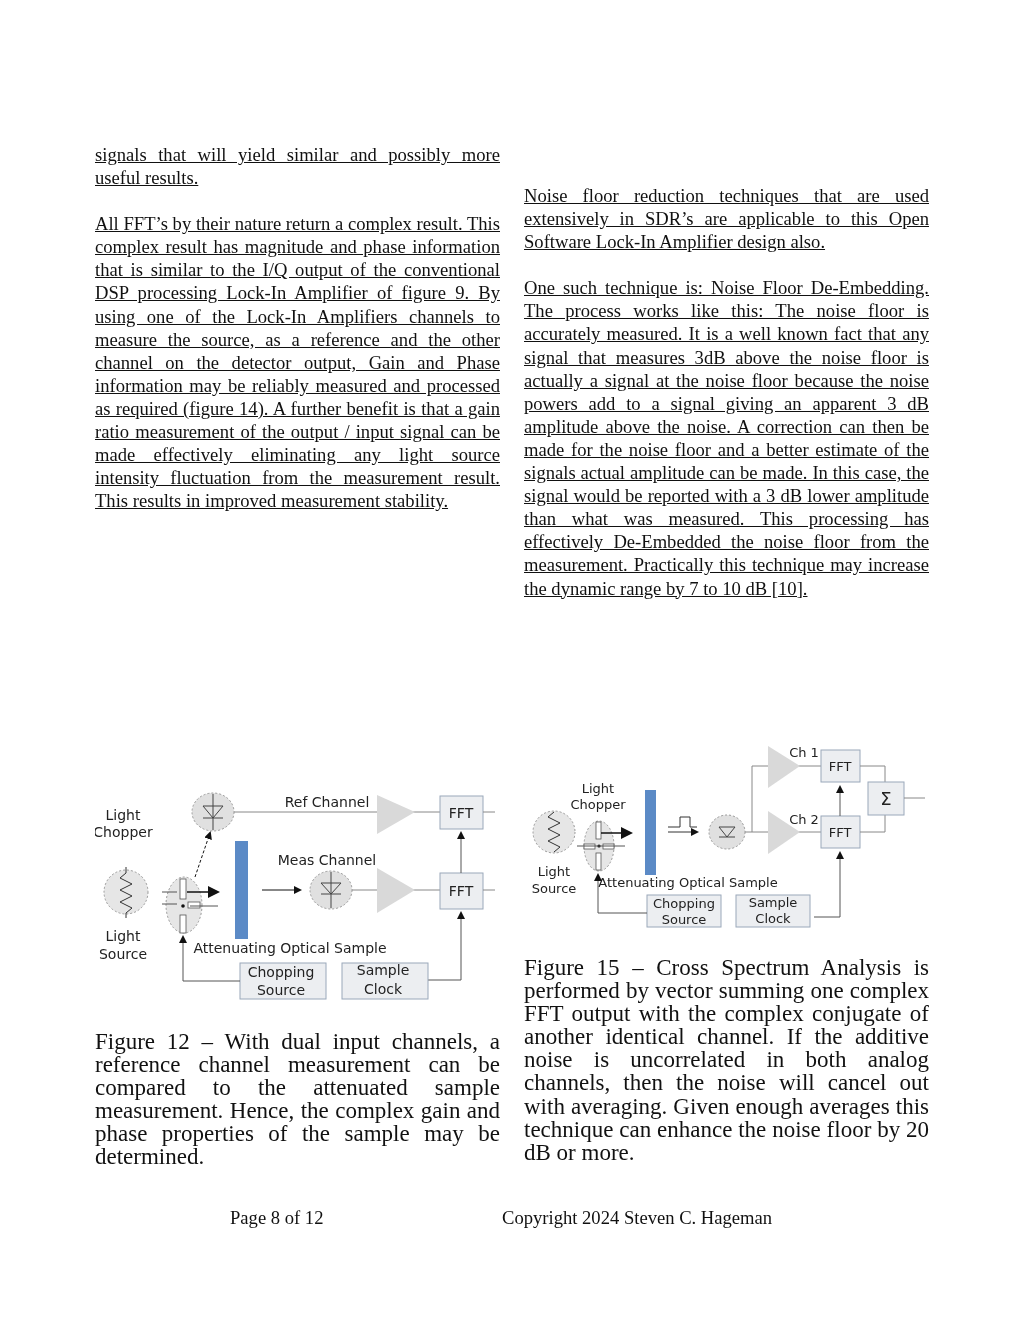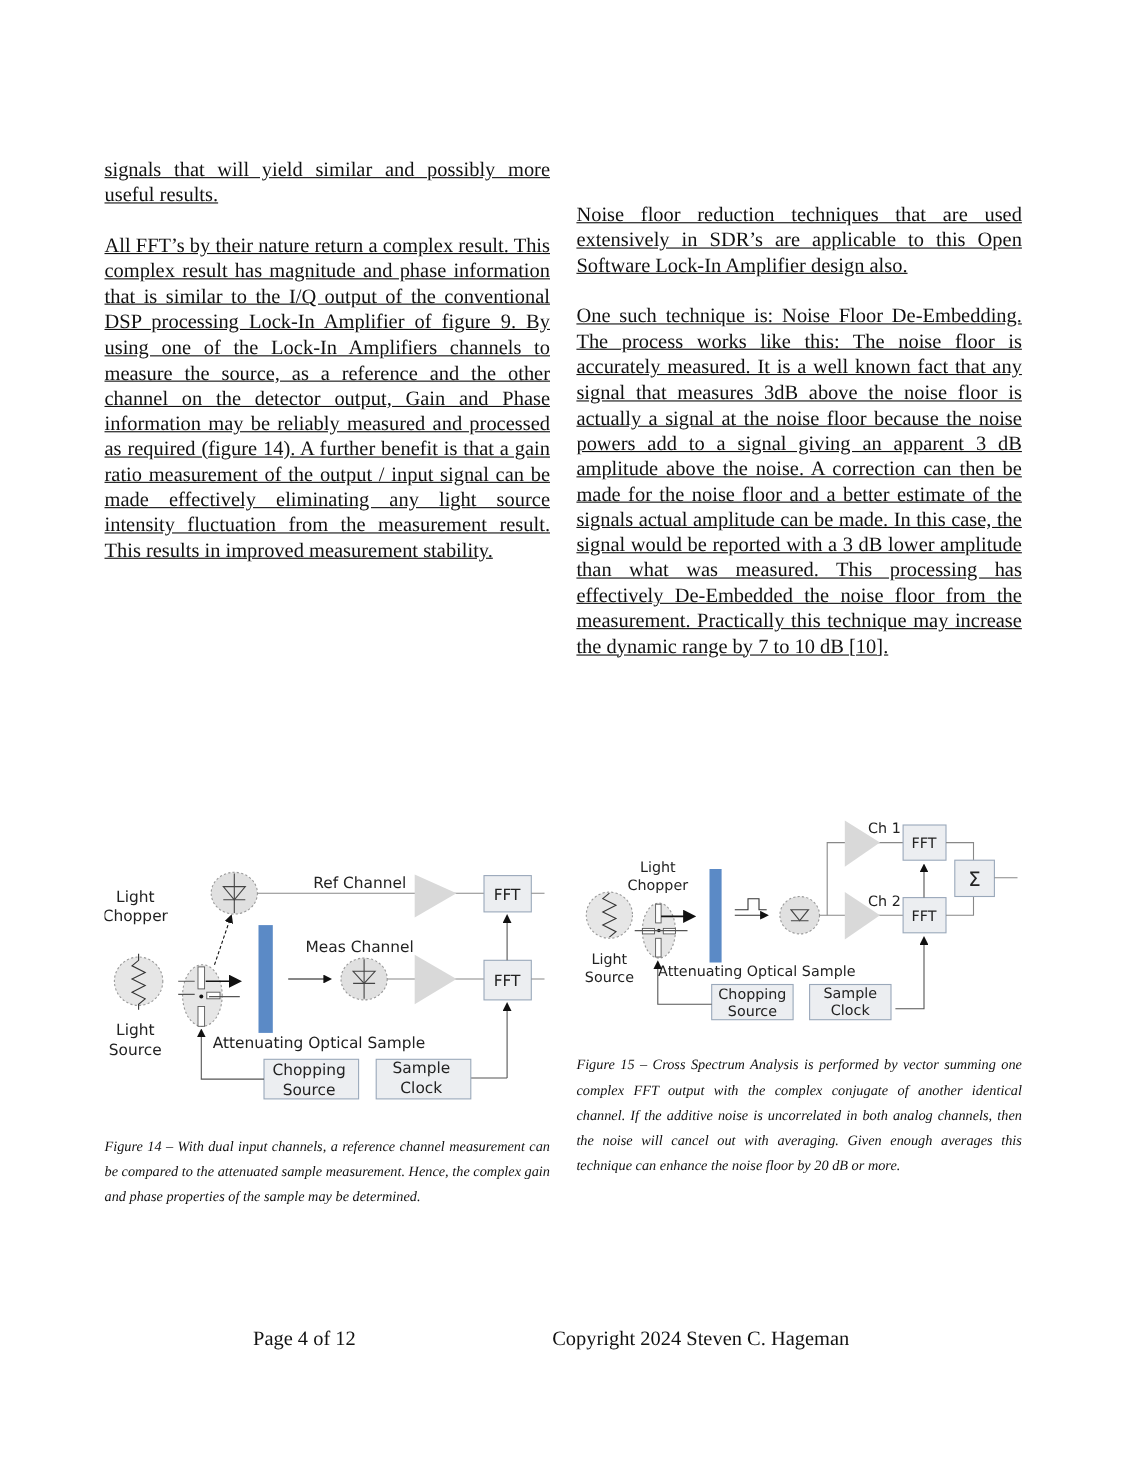--- a/index.html
+++ b/index.html
@@ -2,21 +2,21 @@
 <html><head>
 <meta charset="utf-8">
 <style>
   html, body { margin:0; padding:0; background:#ffffff; }
   body { width:1024px; height:1325px; position:relative; overflow:hidden; font-family:"Liberation Serif", serif; color:#111; }
   .col { position:absolute; width:405px; font-size:18.6px; line-height:23.1px; text-align:justify; }
   .col p { margin:0 0 23px 0;text-decoration:underline; }
   .col p:last-child { margin-bottom:0; }
   #col-left { left:95px; top:143px; }
   #col-right { left:524px; top:184px; }
-  .caption { position:absolute; width:405px; font-style:italic; font-size:13px; line-height:23.1px; text-align:justify; }
+  .caption { position:absolute; width:405px; font-size:23px; line-height:23.1px; text-align:justify; }
   #cap14 { left:95px; top:1030px; }
   #cap15 { left:524px; top:956px; }
   .fig { position:absolute; }
   #fig14 { left:95px; top:775px; width:410px; height:235px; }
   #fig15 { left:525px; top:735px; width:410px; height:200px; }
   .fig svg { width:100%; height:100%; display:block; }
   .fig text { font-family:"DejaVu Sans", sans-serif; fill:#222; }
   .footer { position:absolute; top:1207px; font-size:18.6px; }
   #footer-page { left:230px; }
   #footer-copy { left:502px; }
@@ -101,21 +101,21 @@
     <rect x="145" y="188" width="86" height="36" fill="#eceef1" stroke="#9aa8ba"></rect>
     <text x="186" y="202" font-size="14" text-anchor="middle">Chopping</text>
     <text x="186" y="220" font-size="14" text-anchor="middle">Source</text>
     <rect x="247" y="188" width="86" height="36" fill="#eceef1" stroke="#9aa8ba"></rect>
     <text x="288" y="200" font-size="14" text-anchor="middle">Sample</text>
     <text x="288" y="219" font-size="14" text-anchor="middle">Clock</text>
     <polyline points="145,206 88,206 88,162" fill="none" stroke="#555" marker-end="url(#ah)"></polyline>
   </svg>
 </div>
 
-<div id="cap14" class="caption">Figure 14 – With dual input channels, a reference channel measurement can be compared to the attenuated sample measurement. Hence, the complex gain and phase properties of the sample may be determined.</div>
+<div id="cap14" class="caption">Figure 12 – With dual input channels, a reference channel measurement can be compared to the attenuated sample measurement. Hence, the complex gain and phase properties of the sample may be determined.</div>
 
 <div id="fig15" class="fig">
   <svg viewBox="0 0 410 200" xmlns="http://www.w3.org/2000/svg">
     <defs>
       <marker id="ah2" markerWidth="8" markerHeight="8" refX="6" refY="4" orient="auto">
           <path d="M0,0 L8,4 L0,8 z" fill="#111"></path>
         </marker>
     </defs>
     <g>
       <circle cx="29" cy="97" r="21" fill="#e6e6e6" stroke="#999" stroke-dasharray="2,2"></circle>
@@ -166,14 +166,14 @@
     <text x="159" y="189" font-size="13" text-anchor="middle">Source</text>
     <rect x="211" y="160" width="74" height="32" fill="#eceef1" stroke="#9aa8ba"></rect>
     <text x="248" y="172" font-size="13" text-anchor="middle">Sample</text>
     <text x="248" y="188" font-size="13" text-anchor="middle">Clock</text>
     <polyline points="122,178 73,178 73,140" fill="none" stroke="#555" marker-end="url(#ah2)"></polyline>
   </svg>
 </div>
 
 <div id="cap15" class="caption">Figure 15 – Cross Spectrum Analysis is performed by vector summing one complex FFT output with the complex conjugate of another identical channel. If the additive noise is uncorrelated in both analog channels, then the noise will cancel out with averaging. Given enough averages this technique can enhance the noise floor by 20 dB or more.</div>
 
-<div id="footer-page" class="footer">Page 4 of 12</div>
+<div id="footer-page" class="footer">Page 8 of 12</div>
 <div id="footer-copy" class="footer">Copyright 2024 Steven C. Hageman</div>
 
 </body></html>

